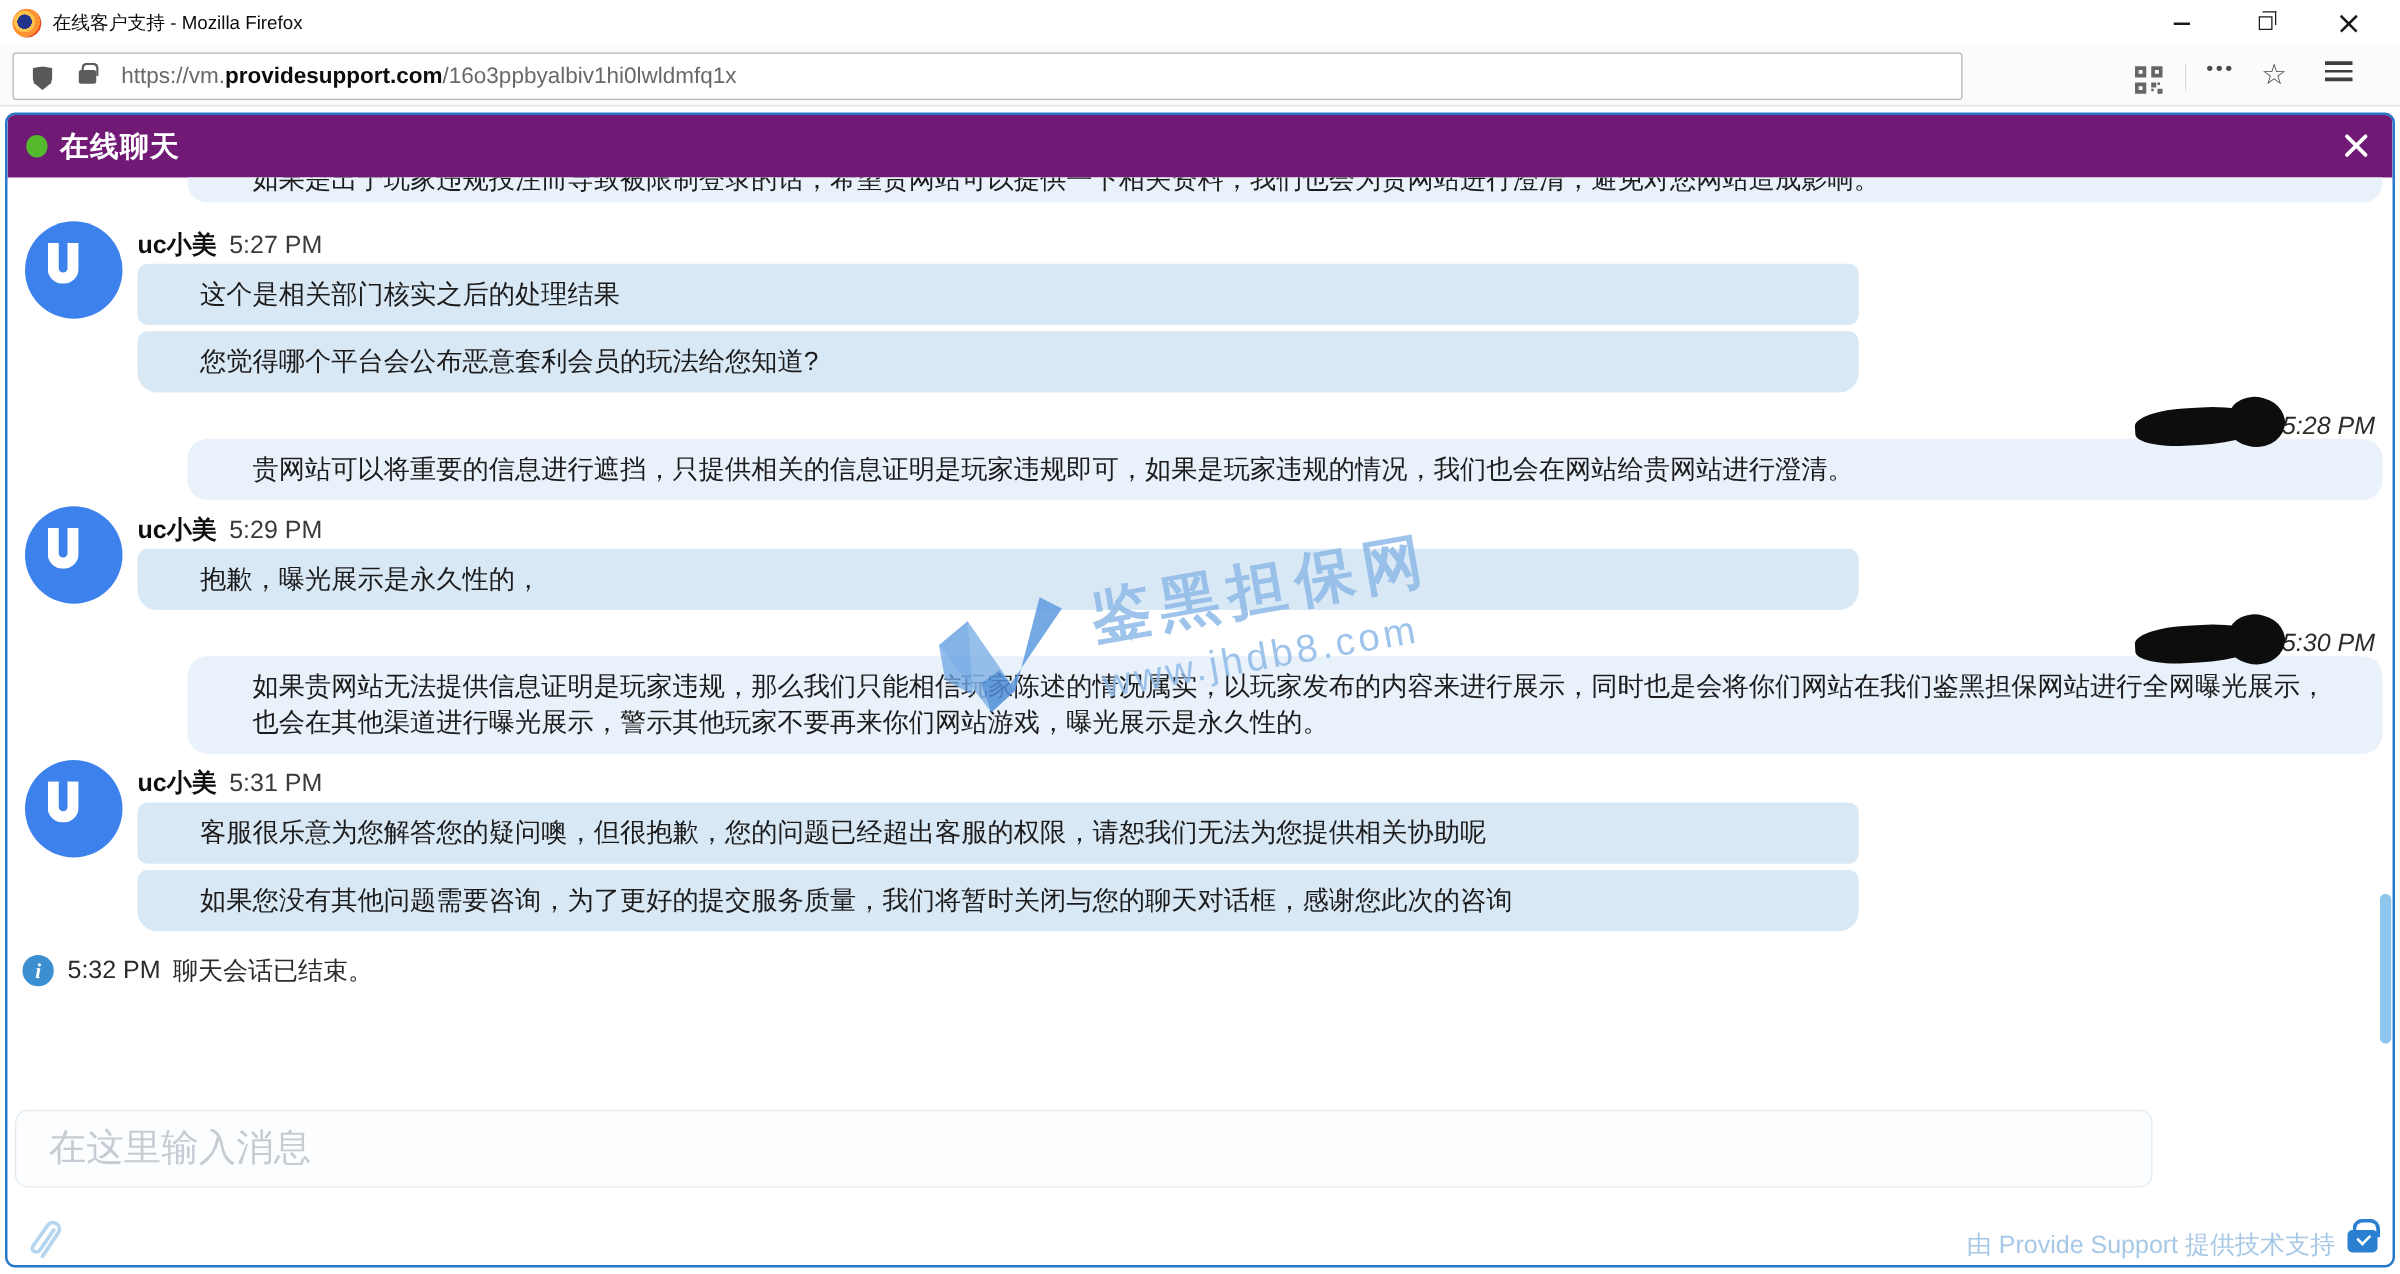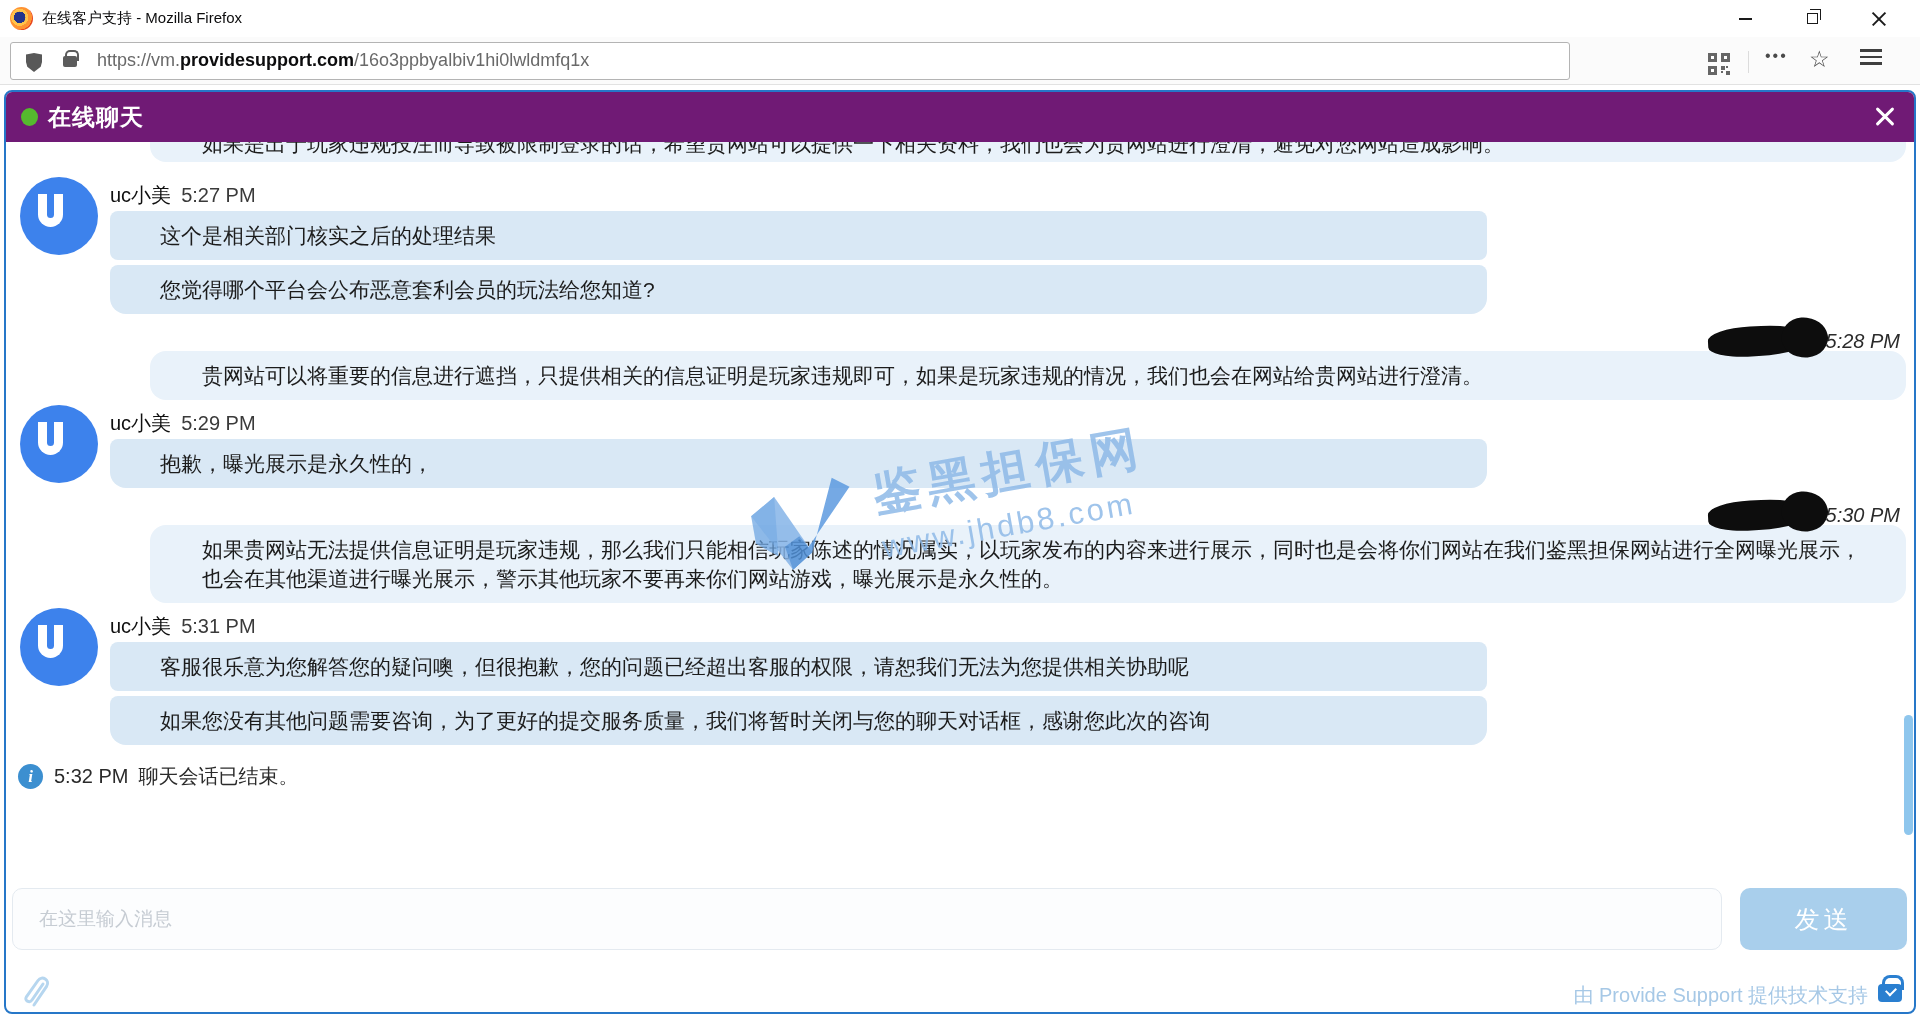--- a/index.html
+++ b/index.html
@@ -59,21 +59,21 @@
   
   .clip-bubble { position:absolute; top:-38px; left:144px; right:8px; height:58px; background:#E9F2FA; border-radius:16px; }
   .clip-bubble span { position:absolute; left:52px; bottom:4px; font-size:21px; line-height:29px; white-space:nowrap; color:#1c1c1c; }
 
   
   .agent-group { position:relative; margin:0 0 10px 104px; width:1377px; }
   .avatar { position:absolute; left:-90px; top:-5px; width:78px; height:78px; border-radius:50%; background:#3D82EC; }
   .u-glyph { position:absolute; left:18px; top:17px; width:25px; height:33px;
     border:9px solid #ffffff; border-top:none; border-radius:0 0 23px 23px; }
   .g-name-row { height:26px; margin-bottom:3px; font-size:20px; }
-  .g-name { font-weight:normal; color:#0f0f0f; }
+  .g-name { font-weight:bold; color:#0f0f0f; }
   .g-time { margin-left:10px; color:#3a3a3a; }
   .bubble { background:#D9E8F5; border-radius:8px; padding:10px 30px 10px 50px;
     font-size:21px; line-height:29px; color:#1c1c1c; margin-bottom:5px; }
   .agent-group .bubble:first-of-type { border-radius:16px 16px 8px 8px; }
   .agent-group .bubble:last-of-type { border-radius:8px 8px 16px 16px; margin-bottom:0; }
   .agent-group .bubble:first-of-type:last-of-type { border-radius:16px; }
 
   
   .user-row { position:relative; margin:0 8px 10px 144px; }
   .u-name-row { display:flex; justify-content:flex-end; align-items:center; height:34px;
@@ -97,21 +97,21 @@
     display:flex; align-items:flex-start; pointer-events:none; }
   .wm-text { margin-left:20px; }
   .wm-title { font-size:48px; font-weight:bold; color:#8FBAE8; letter-spacing:7px; white-space:nowrap; }
   .wm-url { font-size:31px; color:#8FBAE8; margin-top:4px; letter-spacing:3px; white-space:nowrap; }
 
   .scrollthumb { position:absolute; right:1px; top:573px; width:9px; height:120px; background:#8EC6ED; border-radius:5px; }
 
   
   .composer-input { position:absolute; left:6px; top:796px; width:1710px; height:62px;
     background:#fcfdfe; border:1px solid #e4eaf0; border-radius:10px; padding:0 26px;
-    font-size:19px; color:#333; font-family:"Liberation Sans","DejaVu Sans",sans-serif; }
+    font-size:30px; color:#333; font-family:"Liberation Sans","DejaVu Sans",sans-serif; }
   .composer-input::placeholder { color:#c6ccd3; opacity:1; }
   .send-button { position:absolute; left:1734px; top:796px; width:167px; height:62px;
     background:#A9CFEC; border:none; border-radius:10px; color:#ffffff; font-size:25px;
     font-family:"Liberation Sans","DejaVu Sans",sans-serif; letter-spacing:4px; }
   .attach-btn { position:absolute; left:12px; top:882px; width:36px; height:38px; background:none; border:none; padding:0; }
   .powered { position:absolute; right:46px; top:890px; font-size:20px; color:#A6C8E6; }
   .plock { position:absolute; right:12px; top:892px; width:24px; height:18px; background:#2a7fd0; border-radius:4px; }
   .plock::before { content:''; position:absolute; left:4px; top:-9px; width:16px; height:12px;
     border:3.4px solid #2a7fd0; border-bottom:none; border-radius:8px 8px 0 0; }
   .plock::after { content:''; position:absolute; left:8px; top:3px; width:8px; height:5px;
@@ -235,21 +235,20 @@
       </div>
     </div>
 
     <div class="scrollthumb"></div>
   <div class="clip-bubble">
         <span>如果是出于玩家违规投注而导致被限制登录的话，希望贵网站可以提供一下相关资料，我们也会为贵网站进行澄清，避免对您网站造成影响。</span>
       </div>
     </div>
 
   <input class="composer-input" type="text" placeholder="在这里输入消息" style="">
-  <button class="send-button">发送</button>
 
   <button class="attach-btn">
     <svg width="34" height="38" viewBox="0 0 34 38" fill="none">
       <path d="M24 10 L13 26 c-2.5 3.6 -8 0.5 -5.6 -3.2 L19 6.5 c4 -5.8 12.5 0 8.6 5.8 L15 31" stroke="#b6d6ef" stroke-width="3" stroke-linecap="round"></path>
     </svg>
   </button>
   <div class="powered">由 Provide Support 提供技术支持</div>
   <div class="plock"></div>
 </div>
 

